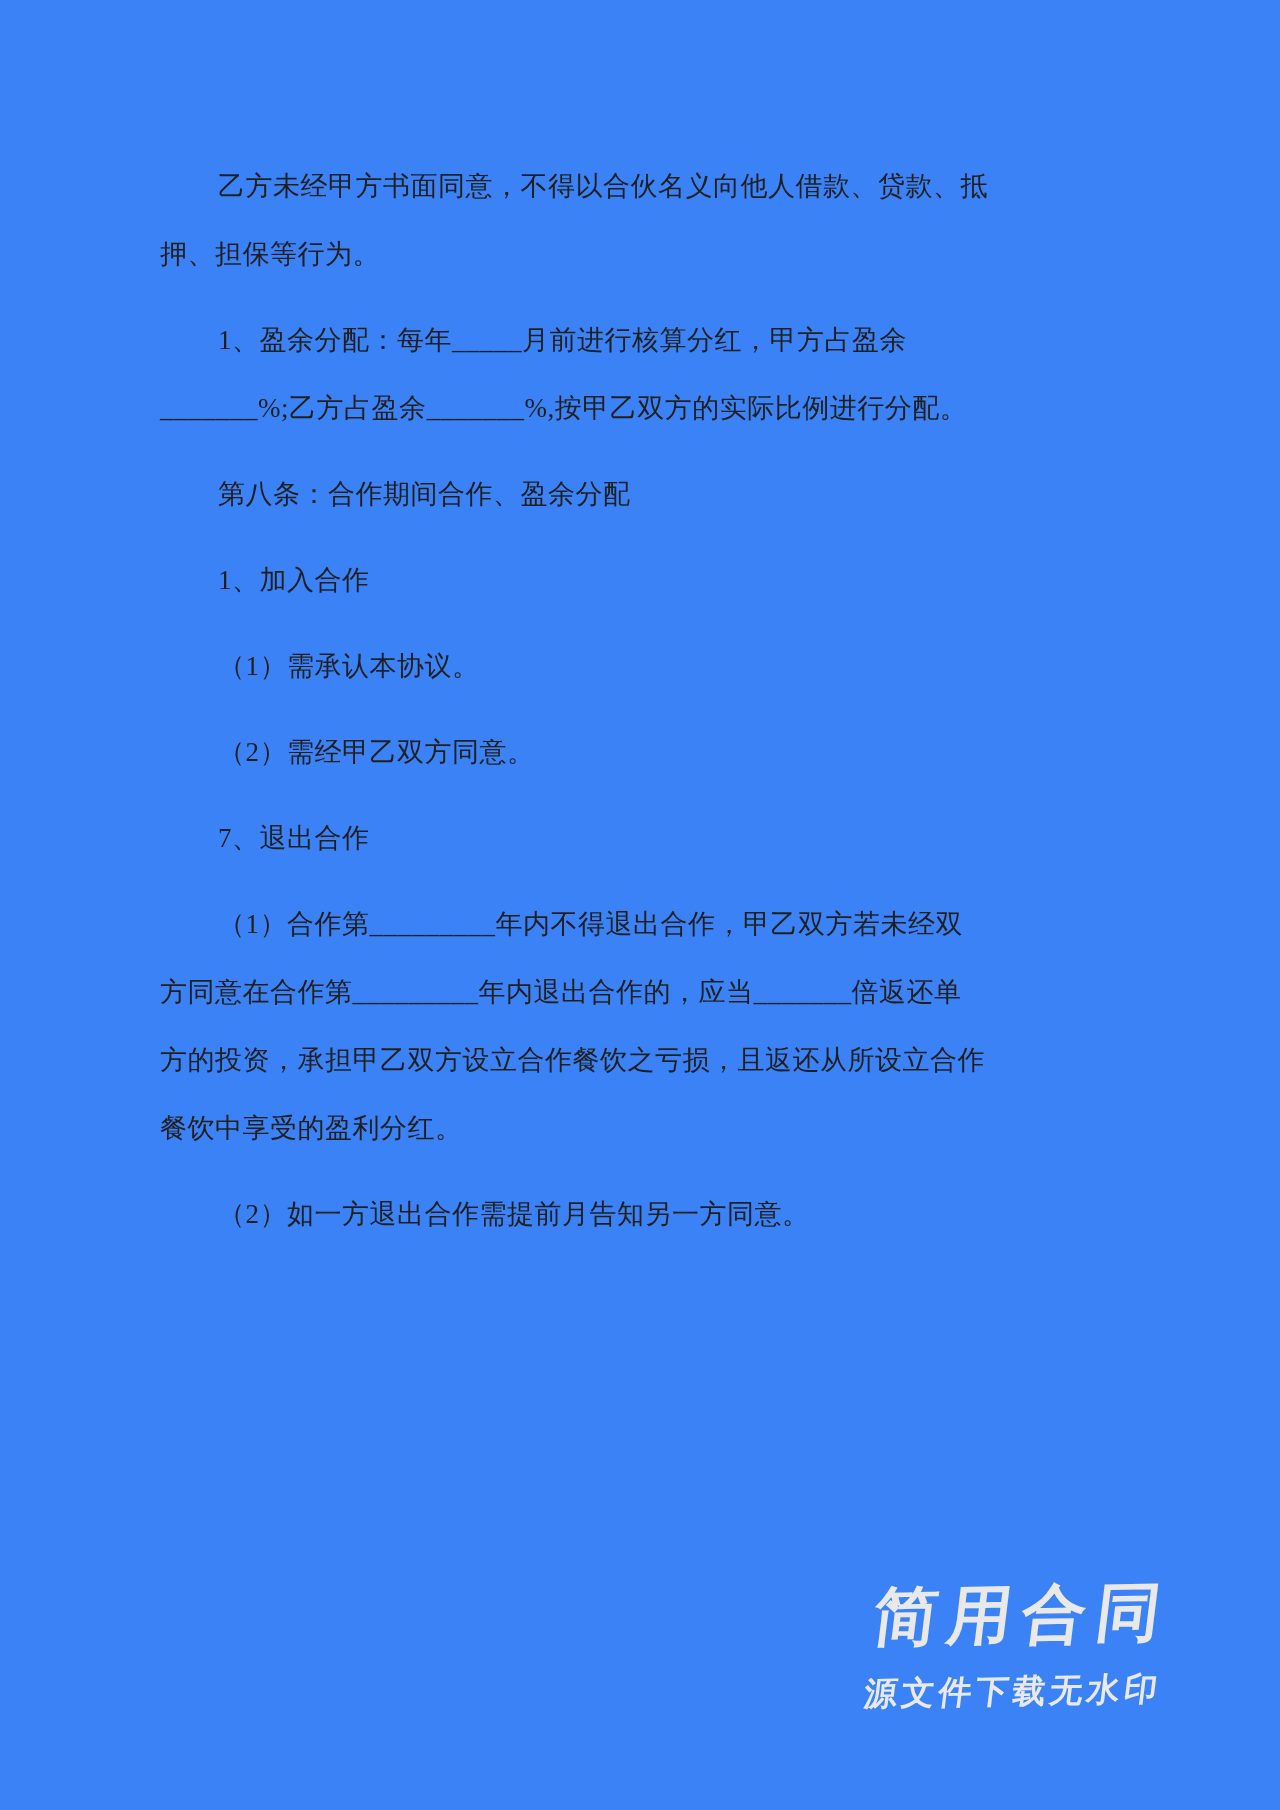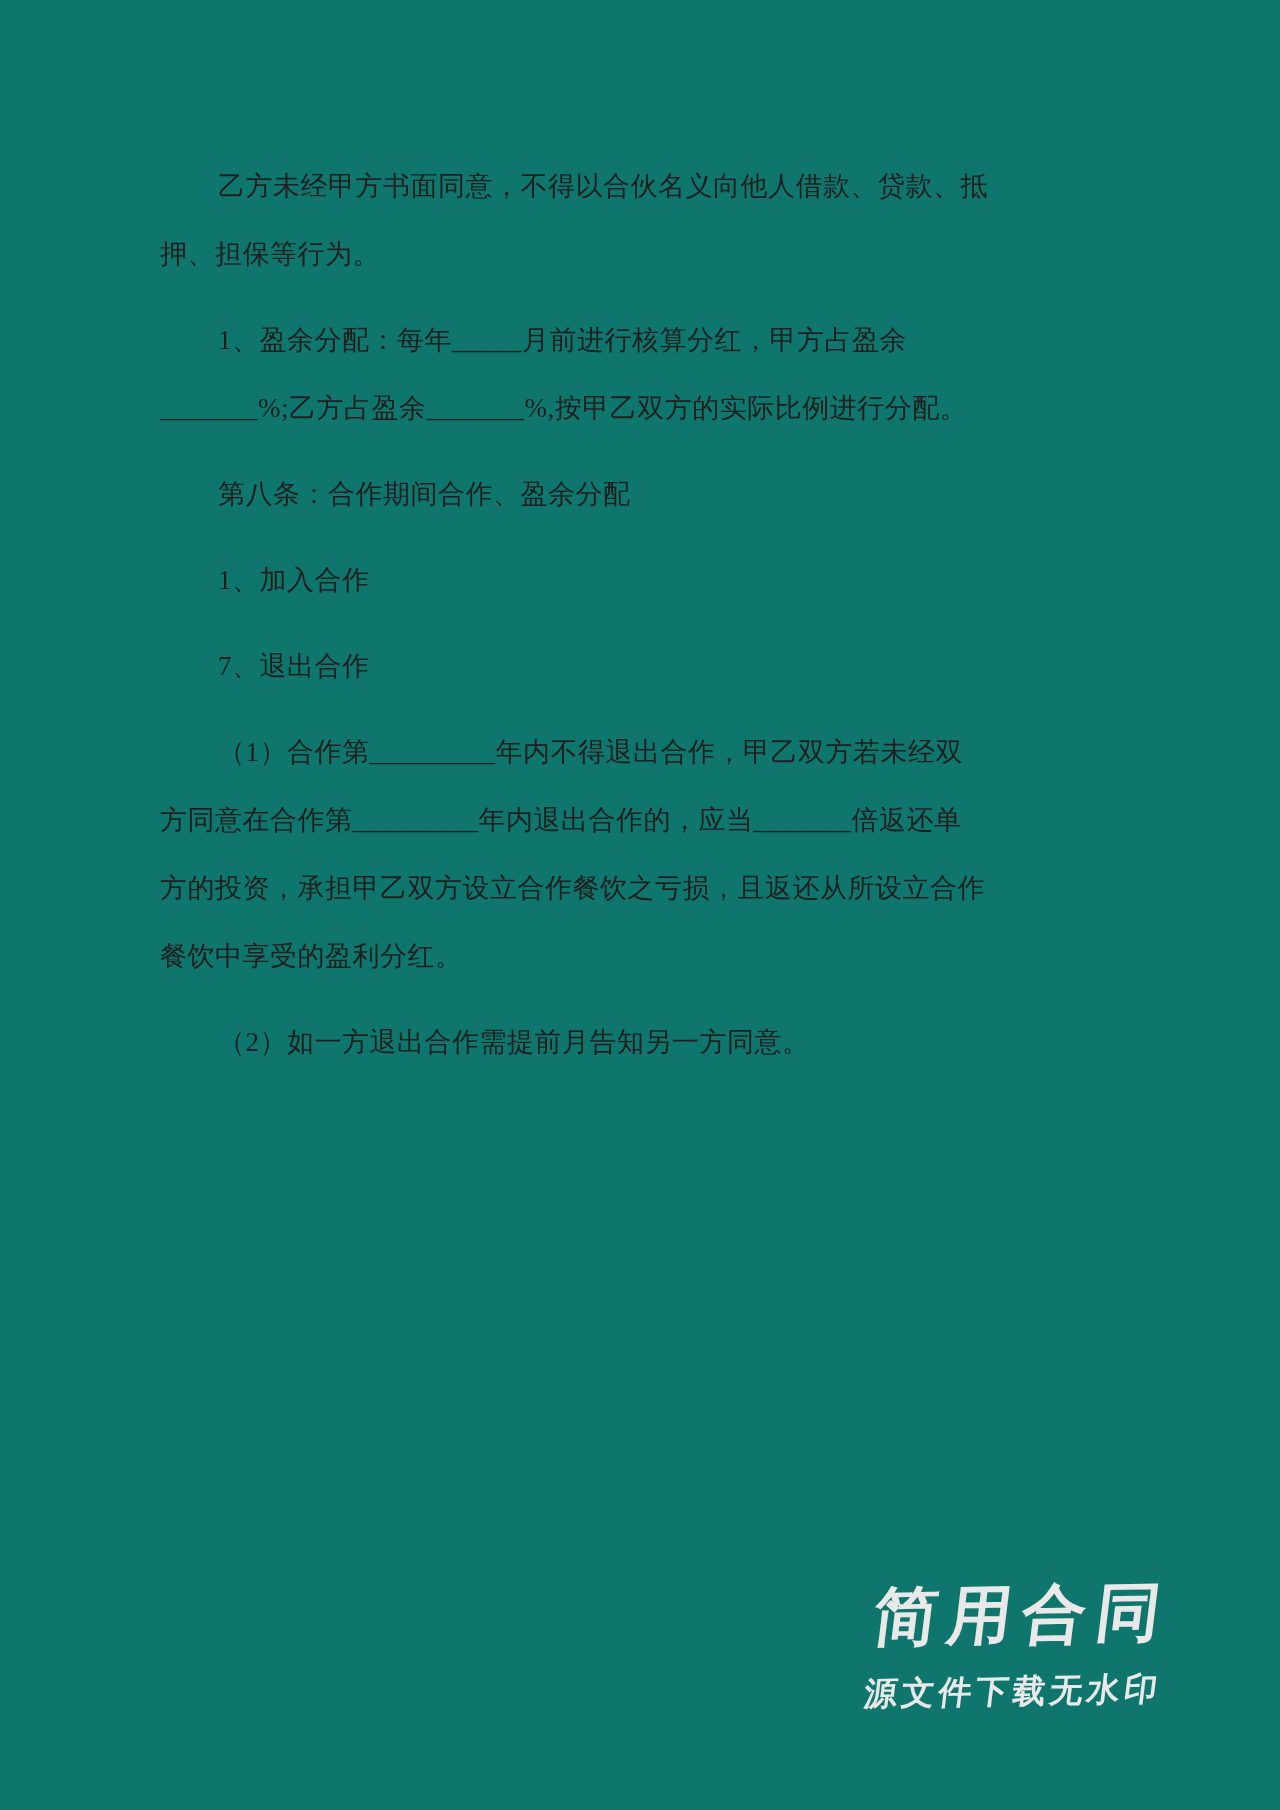--- a/index.html
+++ b/index.html
@@ -7,21 +7,21 @@
   body {
     width: 1280px;
     height: 1810px;
     background: #ffffff;
     font-family: "Liberation Serif", serif;
   }
   .page {
     position: relative;
     width: 1280px;
     height: 1810px;
-    background: #0f766e;
+    background: #3b82f6;
     overflow: hidden;
   }
   .doc {
     position: absolute;
     left: 160px;
     top: 152px;
     width: 874px;
     font-size: 27px;
     line-height: 68px;
     color: #1f1f1f;
@@ -66,20 +66,22 @@
 
 <div class="page">
 
   <main class="doc" style="color: rgb(31, 31, 31);">
       <p class="indent">乙方未经甲方书面同意，不得以合伙名义向他人借款、贷款、抵
 押、担保等行为。</p>
       <p class="indent">1、盈余分配：每年_____月前进行核算分红，甲方占盈余
 _______%;乙方占盈余_______%,按甲乙双方的实际比例进行分配。</p>
       <p class="indent">第八条：合作期间合作、盈余分配</p>
       <p class="indent">1、加入合作</p>
+      <p class="indent">（1）需承认本协议。</p>
+      <p class="indent">（2）需经甲乙双方同意。</p>
       <p class="indent">7、退出合作</p>
       <p class="indent">（1）合作第_________年内不得退出合作，甲乙双方若未经双
 方同意在合作第_________年内退出合作的，应当_______倍返还单
 方的投资，承担甲乙双方设立合作餐饮之亏损，且返还从所设立合作
 餐饮中享受的盈利分红。</p>
       <p class="indent">（2）如一方退出合作需提前月告知另一方同意。</p>
     </main>
 
   <div class="watermark" style="color: rgb(233, 233, 233);">
     <div class="wm-title">简用合同</div>

